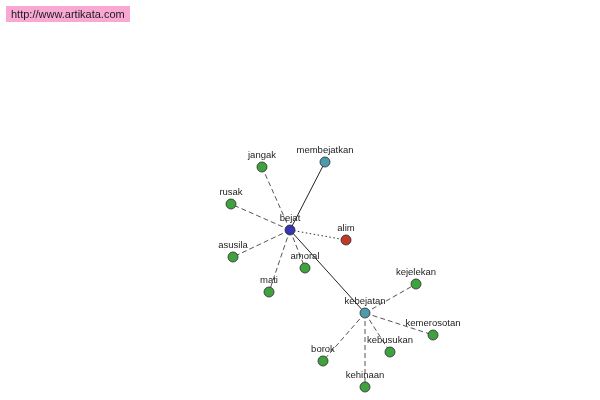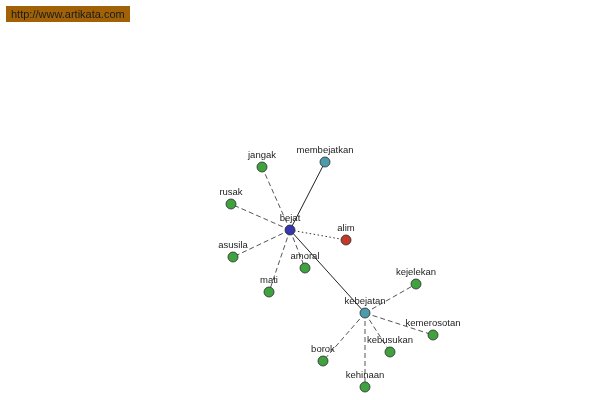--- a/index.html
+++ b/index.html
@@ -77,14 +77,14 @@
       <text x="416" y="275" text-anchor="middle" fill="#222222">kejelekan</text>
       <circle cx="433" cy="335" r="5" fill="#3fa23f" stroke="#2b2b2b" stroke-width="0.8"></circle>
       <text x="433" y="326" text-anchor="middle" fill="#222222">kemerosotan</text>
       <circle cx="390" cy="352" r="5" fill="#3fa23f" stroke="#2b2b2b" stroke-width="0.8"></circle>
       <text x="390" y="343" text-anchor="middle" fill="#222222">kebusukan</text>
       <circle cx="323" cy="361" r="5" fill="#3fa23f" stroke="#2b2b2b" stroke-width="0.8"></circle>
       <text x="323" y="352" text-anchor="middle" fill="#222222">borok</text>
       <circle cx="365" cy="387" r="5" fill="#3fa23f" stroke="#2b2b2b" stroke-width="0.8"></circle>
       <text x="365" y="378" text-anchor="middle" fill="#222222">kehinaan</text>
     </svg>
-  <div class="url-highlight" style="background: #a16207;">http://www.artikata.com</div>
+  <div class="url-highlight" style="background: #f9a8d4;">http://www.artikata.com</div>
 </div>
 
 </body></html>

